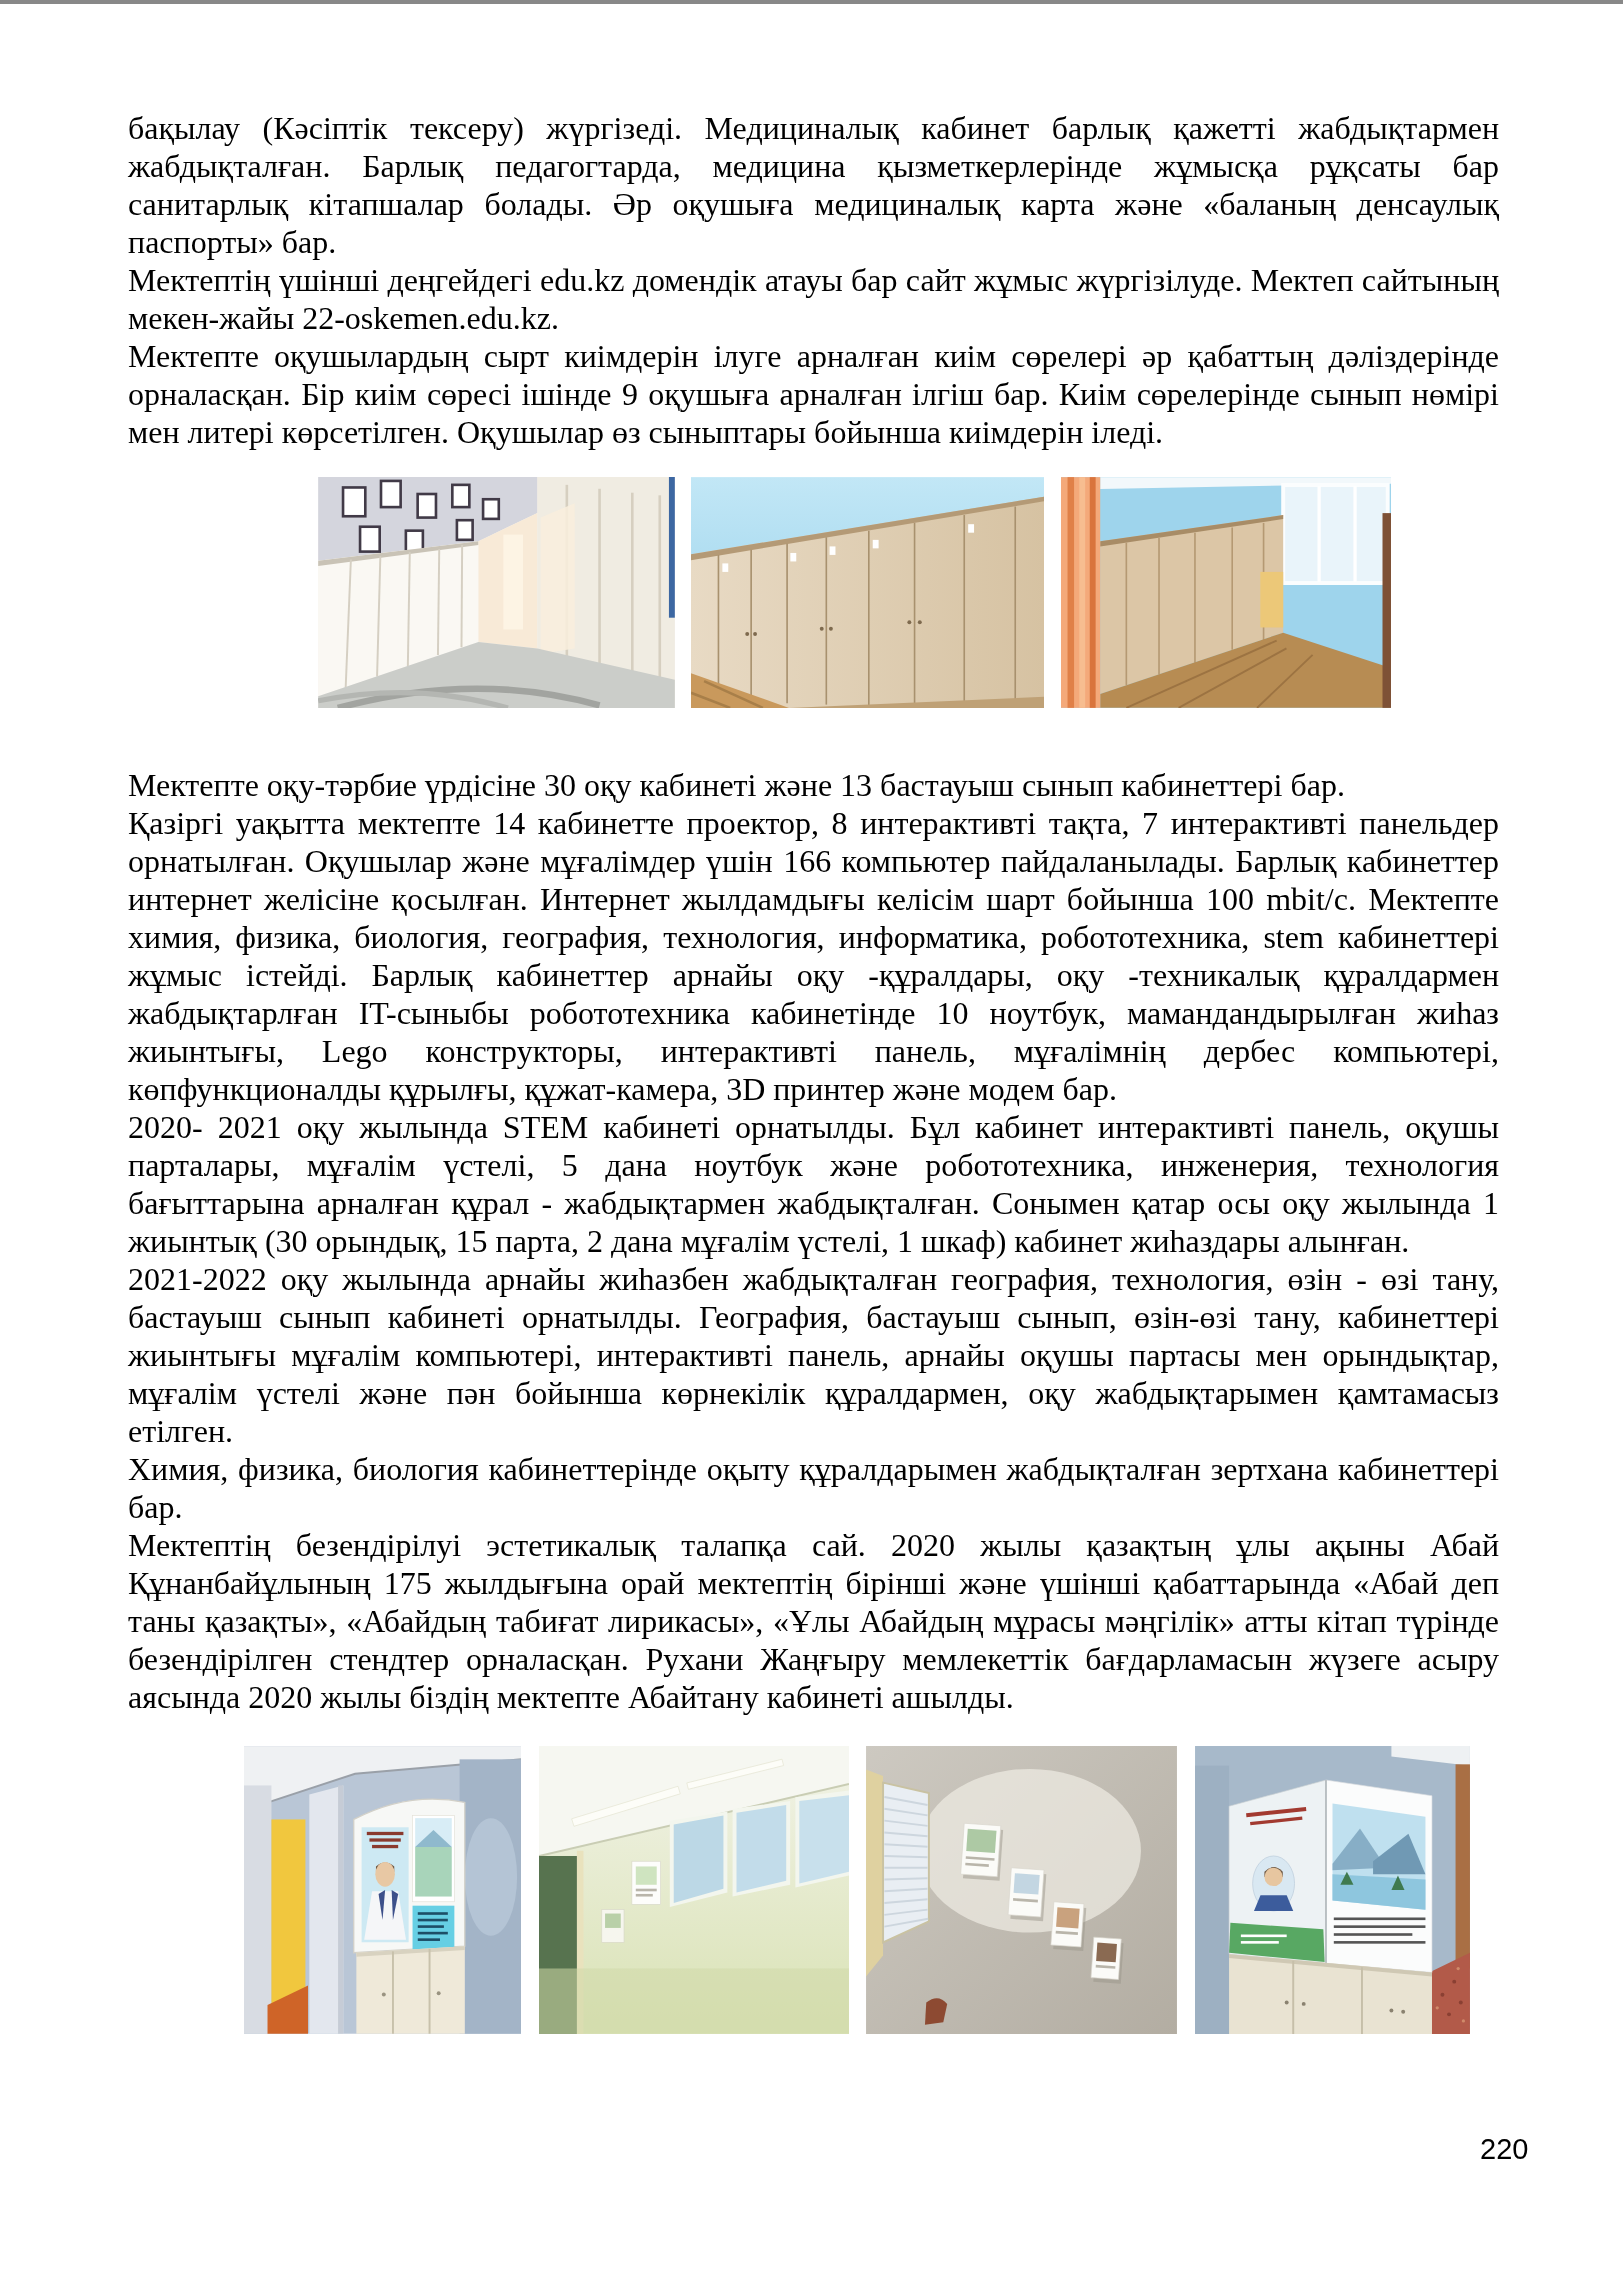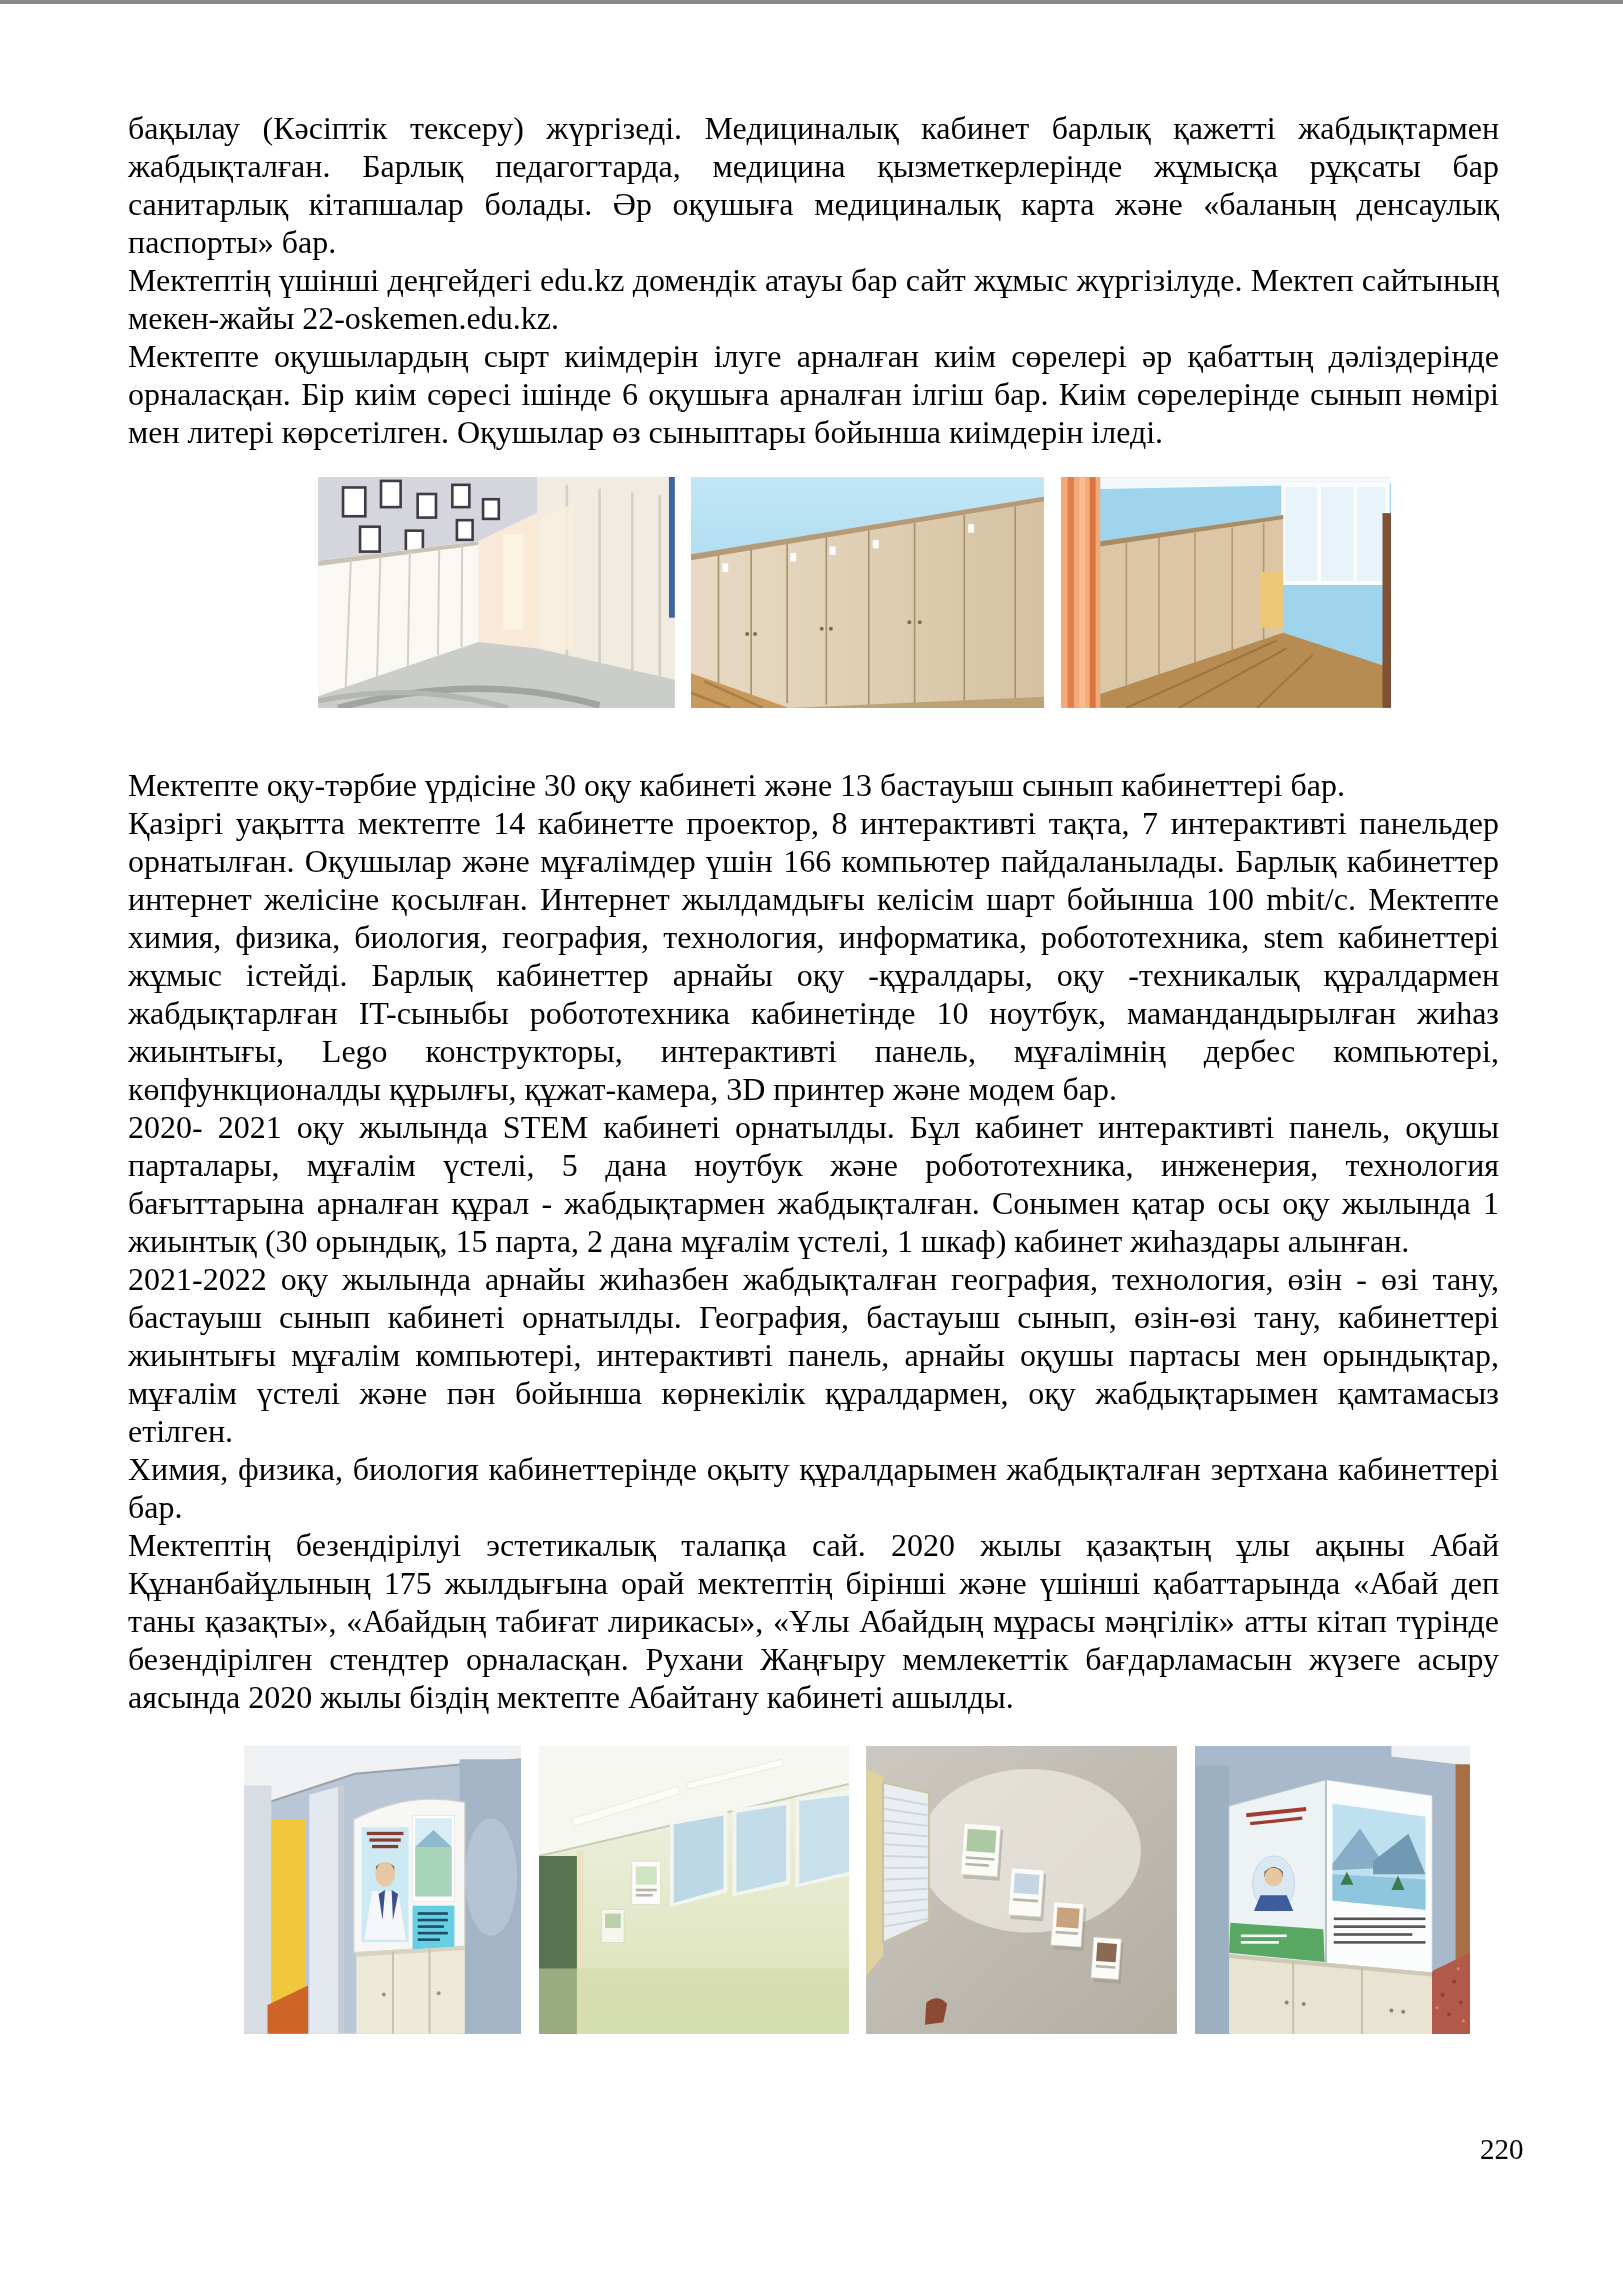--- a/index.html
+++ b/index.html
@@ -22,34 +22,34 @@
   }
   .content p { margin:0; }
   .figure-row { display:flex; }
   .figure-row.row1 { margin:26px 0 58px 190px; gap:16.4px; }
   .figure-row.row2 { margin:30px 0 0 116px; gap:17.7px; }
   figure { margin:0; padding:0; }
   figure svg { display:block; }
   .page-number {
     position:absolute;
     left:1480px; top:2130px;
-    font-family:Liberation Serif, serif;
+    font-family:Liberation Sans, sans-serif;
     font-size:29px;
     line-height:1.1;
   }
 </style>
 </head>
 <body>
 
 <div class="page">
   <div class="content">
 
     <p>бақылау (Кәсіптік тексеру) жүргізеді. Медициналық кабинет барлық қажетті жабдықтармен жабдықталған. Барлық педагогтарда, медицина қызметкерлерінде жұмысқа рұқсаты бар санитарлық кітапшалар болады. Әр оқушыға медициналық карта және «баланың денсаулық паспорты» бар.</p>
     <p>Мектептің үшінші деңгейдегі edu.kz домендік атауы бар сайт жұмыс жүргізілуде. Мектеп сайтының мекен-жайы 22-oskemen.edu.kz.</p>
-    <p>Мектепте оқушылардың сырт киімдерін ілуге арналған киім сөрелері әр қабаттың дәліздерінде орналасқан. Бір киім сөресі ішінде 6 оқушыға арналған ілгіш бар. Киім сөрелерінде сынып нөмірі мен литері көрсетілген. Оқушылар өз сыныптары бойынша киімдерін іледі.</p>
+    <p>Мектепте оқушылардың сырт киімдерін ілуге арналған киім сөрелері әр қабаттың дәліздерінде орналасқан. Бір киім сөресі ішінде 9 оқушыға арналған ілгіш бар. Киім сөрелерінде сынып нөмірі мен литері көрсетілген. Оқушылар өз сыныптары бойынша киімдерін іледі.</p>
 
     <div class="figure-row row1">
 
       <figure>
         <svg width="357" height="231" viewBox="0 0 545 353" role="img" aria-label="Corridor with white coat wardrobes and photo frames">
           <rect width="545" height="353" fill="#f5f3ee"></rect>
           <polygon points="0,0 335,0 335,55 245,98 0,128" fill="#d4d5dd"></polygon>
           <g fill="#ffffff" stroke="#413a47" stroke-width="4">
             <rect x="38" y="16" width="34" height="44"></rect>
             <rect x="96" y="6" width="30" height="40"></rect>

